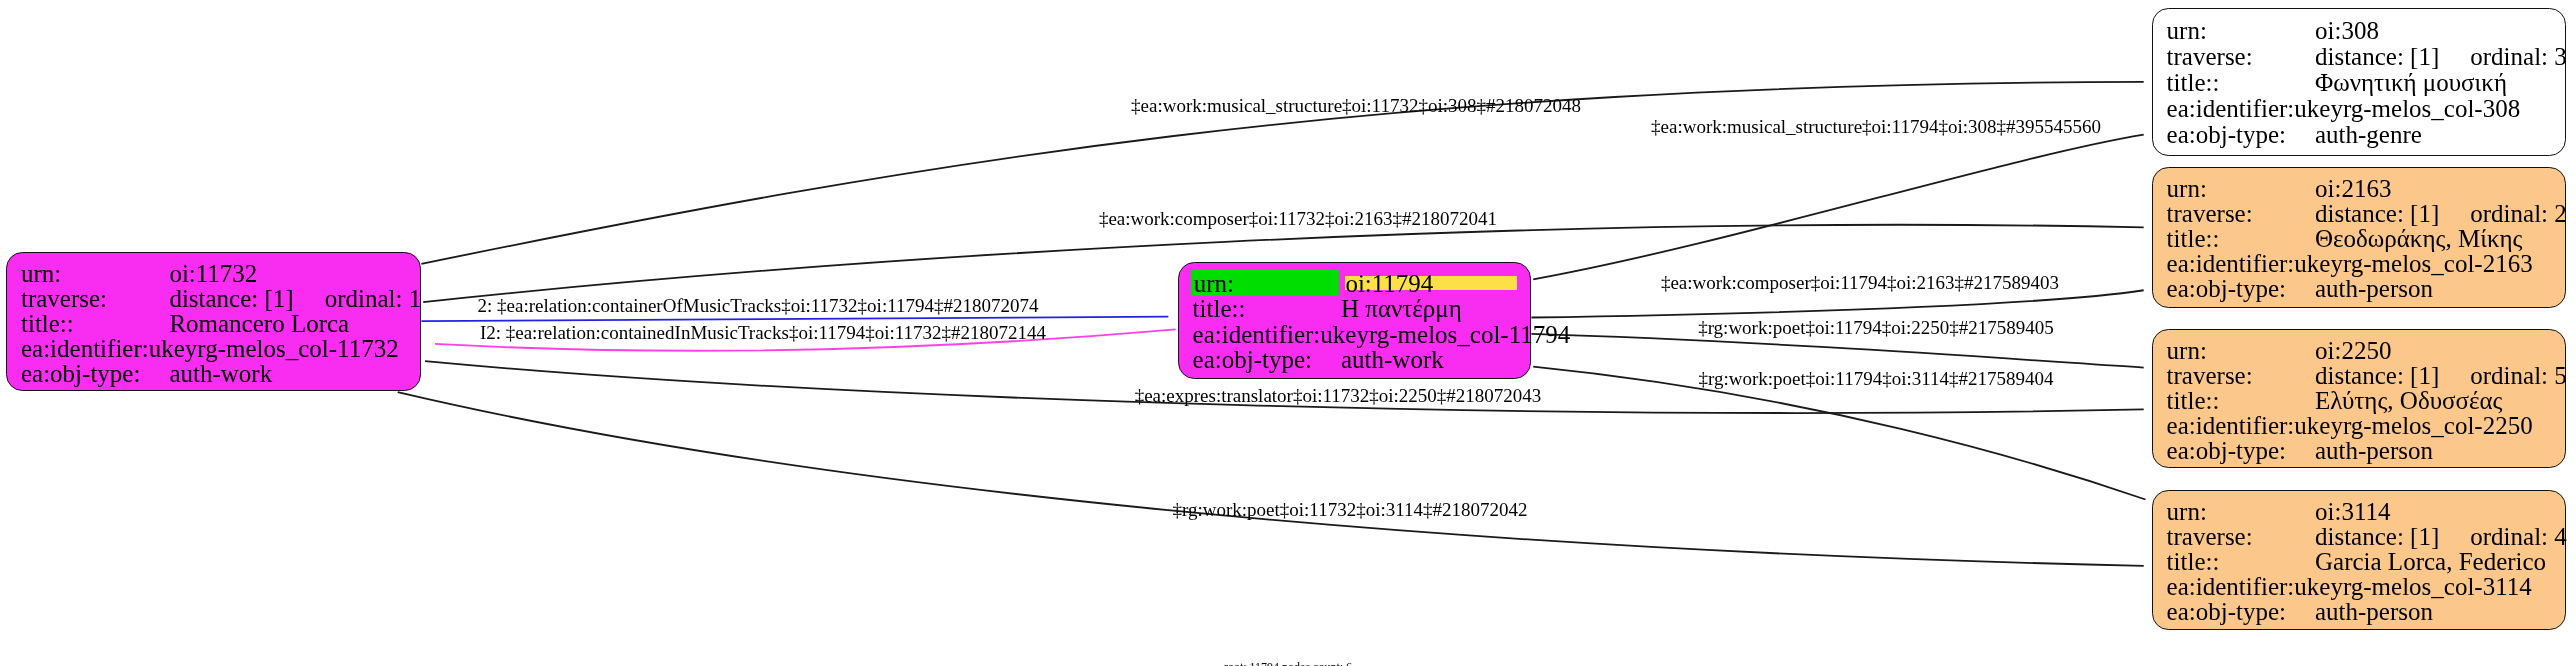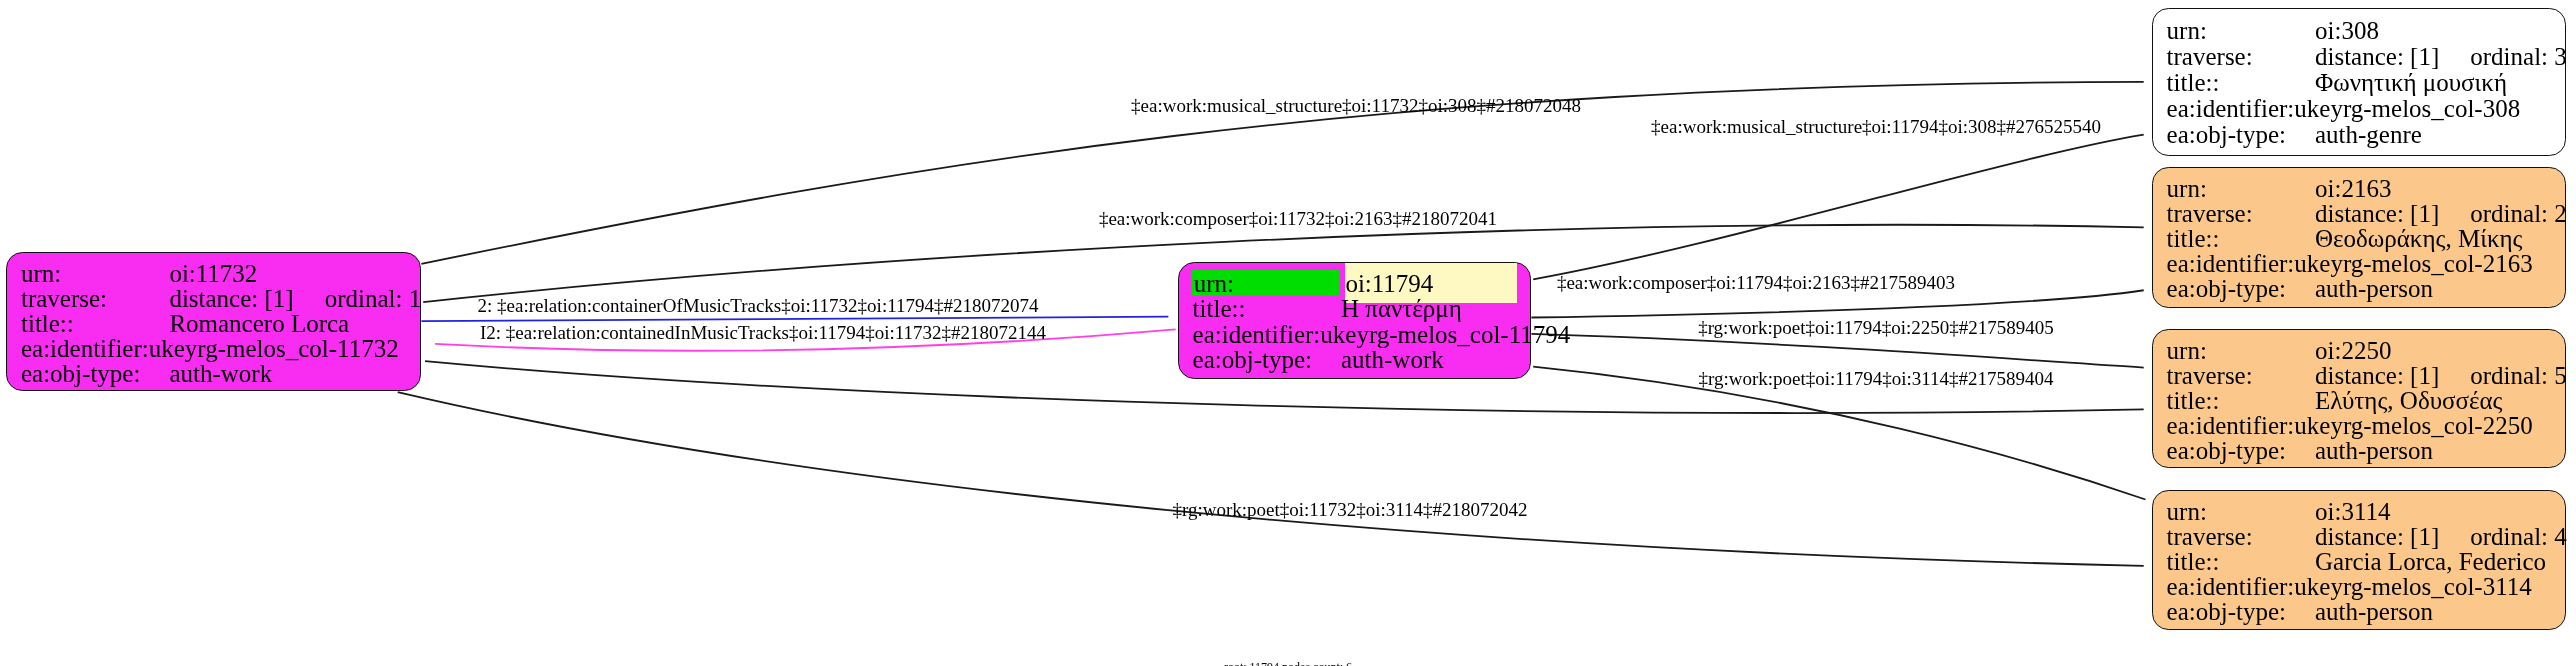--- a/index.html
+++ b/index.html
@@ -25,21 +25,21 @@
   .k { flex:0 0 162px; padding-left:13.6px; box-sizing:border-box; white-space:nowrap; }
   .v { flex:1; white-space:nowrap; }
   .v2 { margin-left:31px; }
 
   
   .nrow.hl .k {
     background:#00dd00; flex-basis:148px; margin-left:12px; margin-right:6.4px;
     padding-left:2.7px; height:25.5px; display:flex; align-items:center;
   }
   .nrow.hl .v {
-    background:#fef9c3; margin-right:12.7px; height:40px;
+    background:#fde047; margin-right:12.7px; height:14px;
     display:flex; align-items:center;
   }
 
   .edge-label {
     position:absolute; transform:translate(-50%,-50%);
     font-size:19px; white-space:nowrap; background:transparent;
   }
   .footer {
     position:absolute; transform:translate(-50%,-50%);
     left:1288px; top:667px; font-size:12px; white-space:nowrap;
@@ -68,27 +68,28 @@
     <path stroke="#1a1a1a" marker-end="url(#arr-k)" d="M 1683,349 C 1990,344 2250,335 2356,319"></path>
     <path stroke="#2222e0" marker-end="url(#arr-b)" d="M 463,353 C 800,352 1050,349 1284,348"></path>
     <path stroke="#ff40e8" marker-end="url(#arr-m)" d="M 1292,362 C 1040,384 760,393 478,378"></path>
     <path stroke="#1a1a1a" marker-end="url(#arr-k)" d="M 1683,367 C 1950,375 2230,396 2356,404"></path>
     <path stroke="#1a1a1a" marker-end="url(#arr-k)" d="M 1685,403 C 1990,434 2230,505 2358,549"></path>
     <path stroke="#1a1a1a" marker-end="url(#arr-k)" d="M 467,397 C 950,442 1750,463 2356,450"></path>
     <path stroke="#1a1a1a" marker-end="url(#arr-k)" d="M 437,431 C 900,540 1600,605 2356,622"></path>
   </svg>
 
   <div class="edge-label" style="left:1356px; top:106px;">‡ea:work:musical_structure‡oi:11732‡oi:308‡#218072048</div>
-  <div class="edge-label" style="left:1876px; top:127px;">‡ea:work:musical_structure‡oi:11794‡oi:308‡#276525540</div>
+  <div class="edge-label" style="left:1876px; top:127px;">‡ea:work:musical_structure‡oi:11794‡oi:308‡#395545560</div>
   <div class="edge-label" style="left:1298px; top:219px;">‡ea:work:composer‡oi:11732‡oi:2163‡#218072041</div>
-  <div class="edge-label" style="left:1756px; top:283px;">‡ea:work:composer‡oi:11794‡oi:2163‡#217589403</div>
+  <div class="edge-label" style="left:1860px; top:283px;">‡ea:work:composer‡oi:11794‡oi:2163‡#217589403</div>
   <div class="edge-label" style="left:758px; top:306px;">2: ‡ea:relation:containerOfMusicTracks‡oi:11732‡oi:11794‡#218072074</div>
   <div class="edge-label" style="left:763px; top:333px;">I2: ‡ea:relation:containedInMusicTracks‡oi:11794‡oi:11732‡#218072144</div>
   <div class="edge-label" style="left:1876px; top:328px;">‡rg:work:poet‡oi:11794‡oi:2250‡#217589405</div>
   <div class="edge-label" style="left:1876px; top:379px;">‡rg:work:poet‡oi:11794‡oi:3114‡#217589404</div>
+  <div class="edge-label" style="left:1338px; top:396px;">‡ea:expres:translator‡oi:11732‡oi:2250‡#218072043</div>
   <div class="edge-label" style="left:1350px; top:510px;">‡rg:work:poet‡oi:11732‡oi:3114‡#218072042</div>
 
   <div class="node magenta" style="left:6.4px; top:252px; width:415px; height:139px;">
     <div class="nrow">
       <span class="k">urn:</span>
       <span class="v">oi:11732</span>
     </div>
     <div class="nrow">
       <span class="k">traverse:</span>
       <span class="v"><span>distance: [1]</span><span class="v2">ordinal: 1</span></span>

